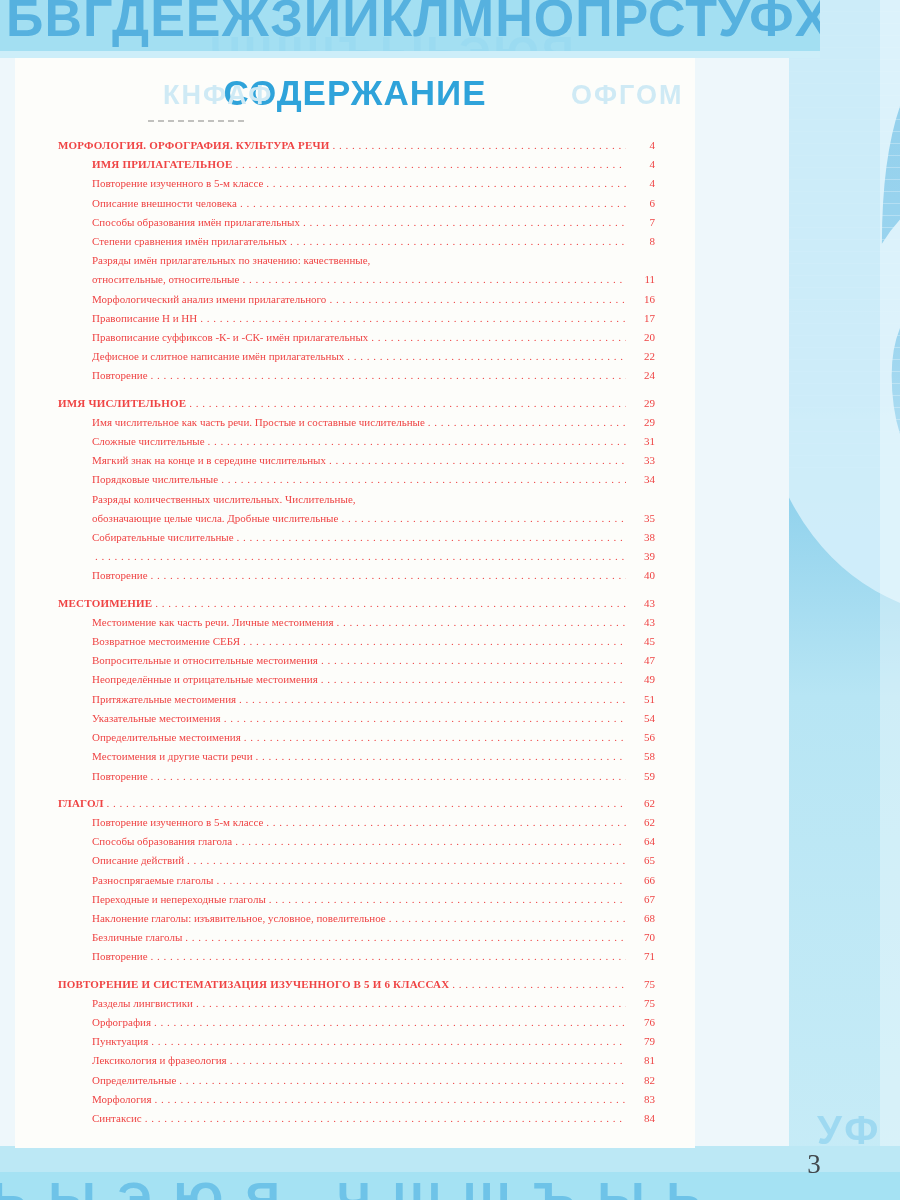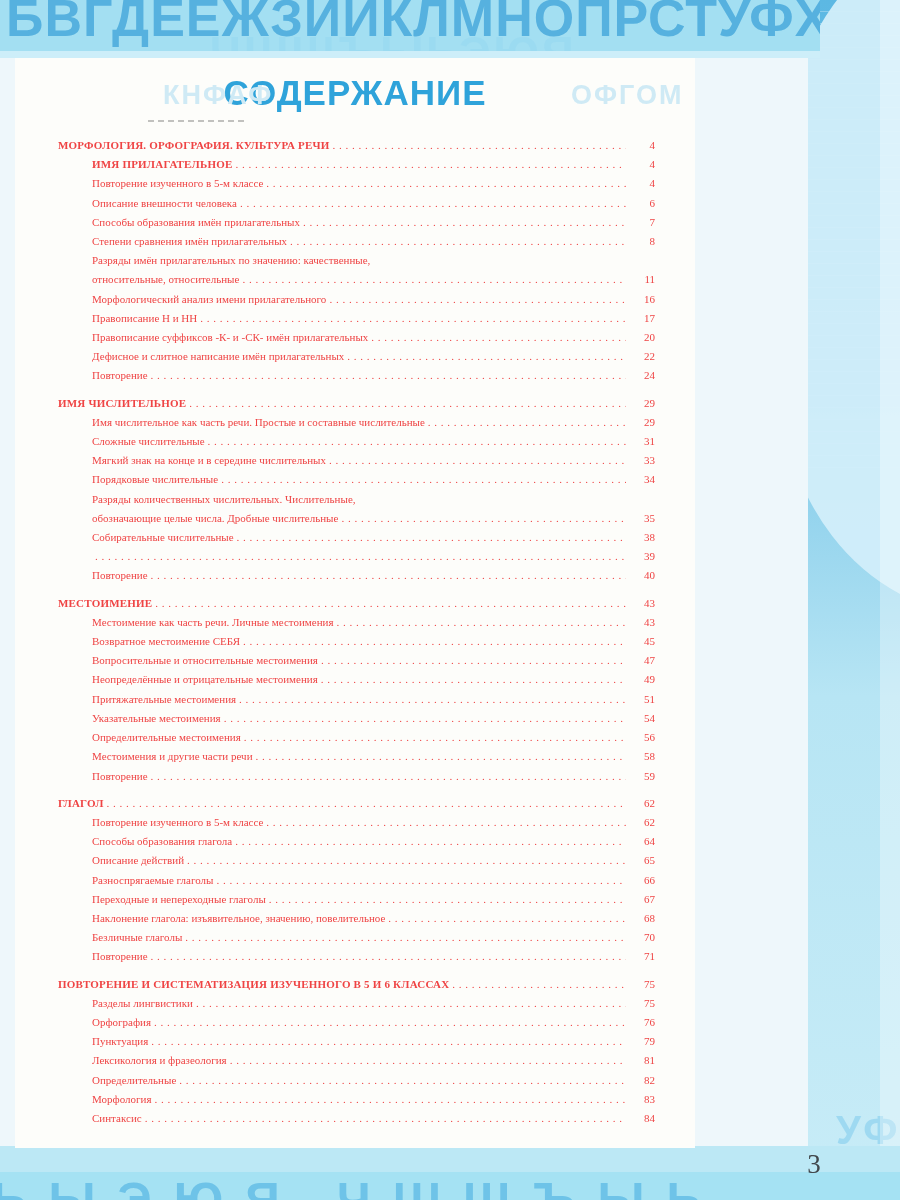--- a/index.html
+++ b/index.html
@@ -7,20 +7,21 @@
     position:relative; width:900px; height:1200px;
     background:#eef7fb; overflow:hidden;
     font-family:"Liberation Serif","DejaVu Serif",serif;
   }
 
   
   .right-margin {
     position:absolute; top:0; right:0; width:92px; height:1200px;
     background:linear-gradient(180deg,#5cb8e3 0%,#6fc2e8 28%,#93d3ed 42%,#b7e5f4 58%,#c8ecf7 100%);
     overflow:hidden;
+    padding-left:19px;
   }
   .right-margin::before {
     content:""; position:absolute; left:0; top:0; width:100%; height:470px;
     background:repeating-linear-gradient(180deg,transparent 0 11px,rgba(255,255,255,.28) 11px 12px);
   }
   .edge-strip {
     position:absolute; top:0; right:0; width:20px; height:100%;
     background:rgba(255,255,255,.32);
   }
   .big-glyph {
@@ -330,21 +331,21 @@
           <span class="lbl">Разноспрягаемые глаголы</span>
           <span class="dots"></span>
           <span class="pg">66</span>
         </div>
         <div class="row ind">
           <span class="lbl">Переходные и непереходные глаголы</span>
           <span class="dots"></span>
           <span class="pg">67</span>
         </div>
         <div class="row ind">
-          <span class="lbl">Наклонение глагола: изъявительное, значению, повелительное</span>
+          <span class="lbl">Наклонение глаголы: изъявительное, условное, повелительное</span>
           <span class="dots"></span>
           <span class="pg">68</span>
         </div>
         <div class="row ind">
           <span class="lbl">Безличные глаголы</span>
           <span class="dots"></span>
           <span class="pg">70</span>
         </div>
         <div class="row ind">
           <span class="lbl">Повторение</span>

